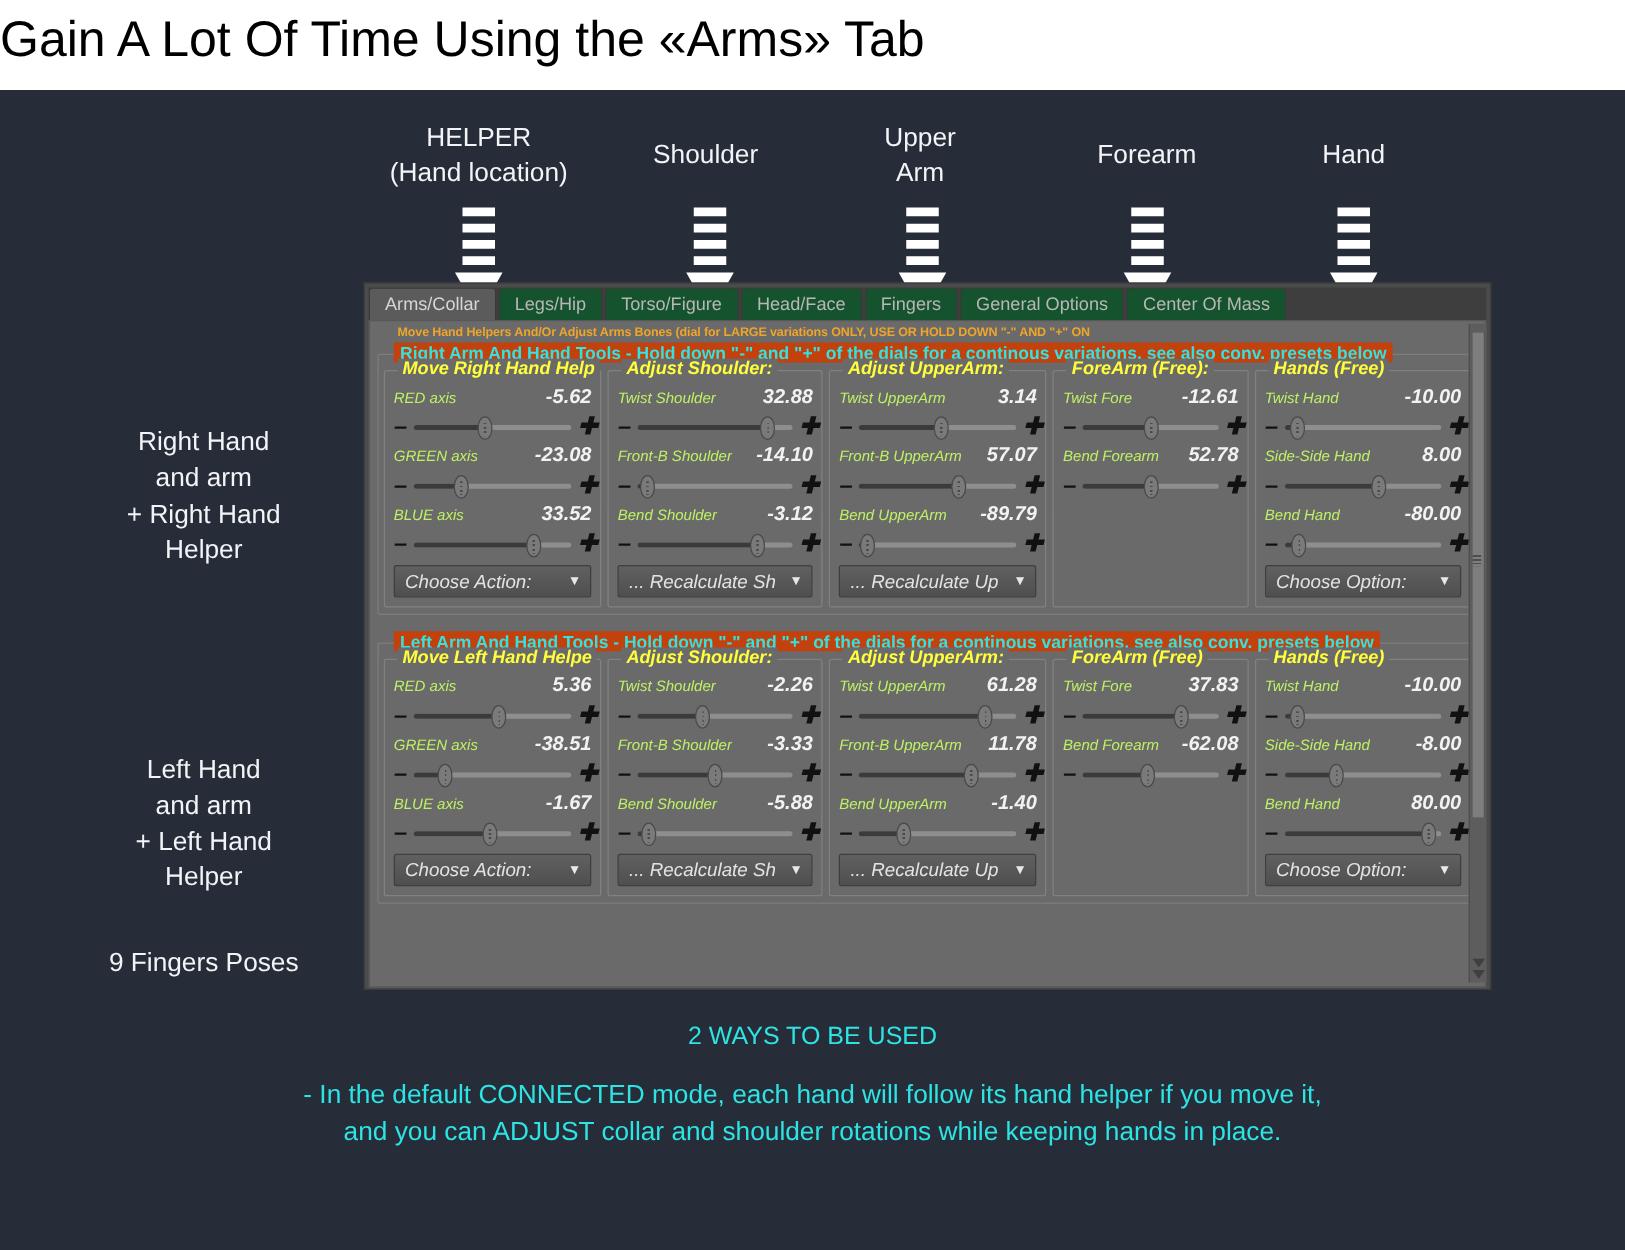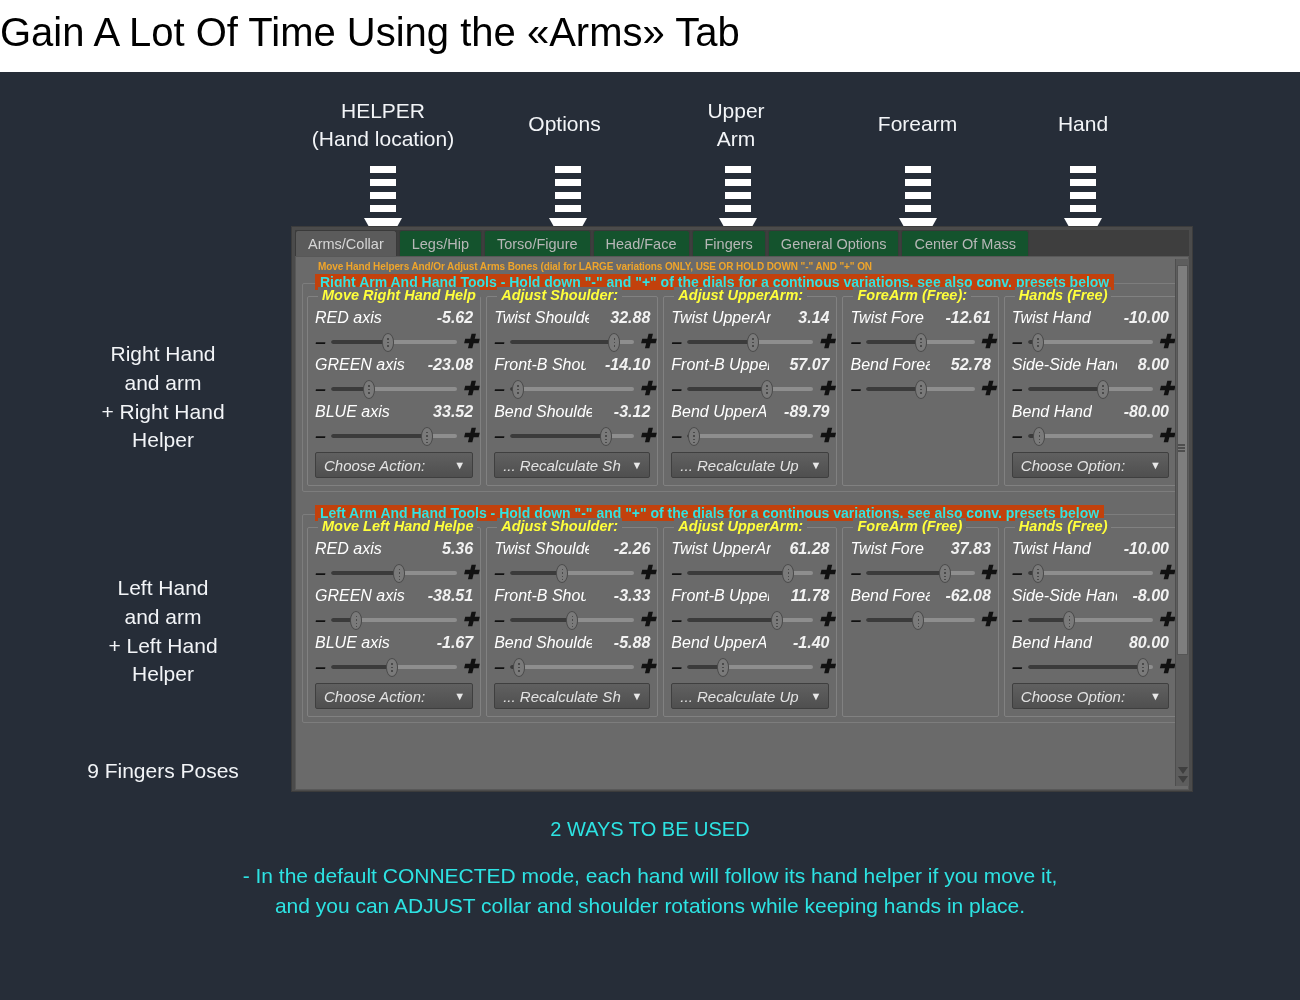--- a/index.html
+++ b/index.html
@@ -103,21 +103,21 @@
   .panel.w-upper { width: 176px; }
   .panel.w-fore { width: 158px; }
   .panel.w-hand { width: 175px; }
 
   .dial { margin-bottom: 3px; }
   .dial-top {
     display: flex; justify-content: space-between; align-items: baseline;
     height: 22px;
   }
   .dial-label {
-    color: #ffffff; font-size: 16px; white-space: nowrap; overflow: hidden;
+    color: #bef264; font-size: 12px; white-space: nowrap; overflow: hidden;
     text-overflow: clip; font-weight: normal;
   }
   .dial-val {
     color: #f2f2f2; font-size: 16px; font-weight: bold; white-space: nowrap;
     padding-left: 4px;
   }
   .dial-slider {
     display: flex; align-items: center; height: 22px; gap: 5px;
   }
   .sg { color: #111; font-size: 19px; font-weight: bold; line-height: 0.8;
@@ -196,21 +196,21 @@
 
 <div class="title-bar">
   <div class="title-text">Gain A Lot Of Time Using the «Arms» Tab</div>
 </div>
 
 <div class="callout" style="left:283px; top:97px; width:200px;">
   <div>HELPER</div>
   <div>(Hand location)</div>
 </div>
 <div class="callout" style="left:487px; top:110px; width:155px;">
-  <div>Options</div>
+  <div>Shoulder</div>
 </div>
 <div class="callout" style="left:672px; top:97px; width:128px;">
   <div>Upper</div>
   <div>Arm</div>
 </div>
 <div class="callout" style="left:845px; top:110px; width:145px;">
   <div>Forearm</div>
 </div>
 <div class="callout" style="left:1020px; top:110px; width:126px;">
   <div>Hand</div>
@@ -259,21 +259,21 @@
       <div class="stripe"></div>
       <div class="stripe"></div>
   </div>
   <div class="head"></div>
 </div>
 
 <div class="left-note" style="top:340px; white-space:pre-line;">Right Hand
 and arm
 + Right Hand
 Helper</div>
-<div class="left-note" style="top:574px; white-space:pre-line;">Left Hand
+<div class="left-note" style="top:602px; white-space:pre-line;">Left Hand
 and arm
 + Left Hand
 Helper</div>
 <div class="left-note" style="top:757px;">9 Fingers Poses</div>
 
 <div class="plugin">
 
   <div class="tabs">
     <div class="tab active"><span>Arms/Collar</span></div>
     <div class="tab"><span>Legs/Hip</span></div>

